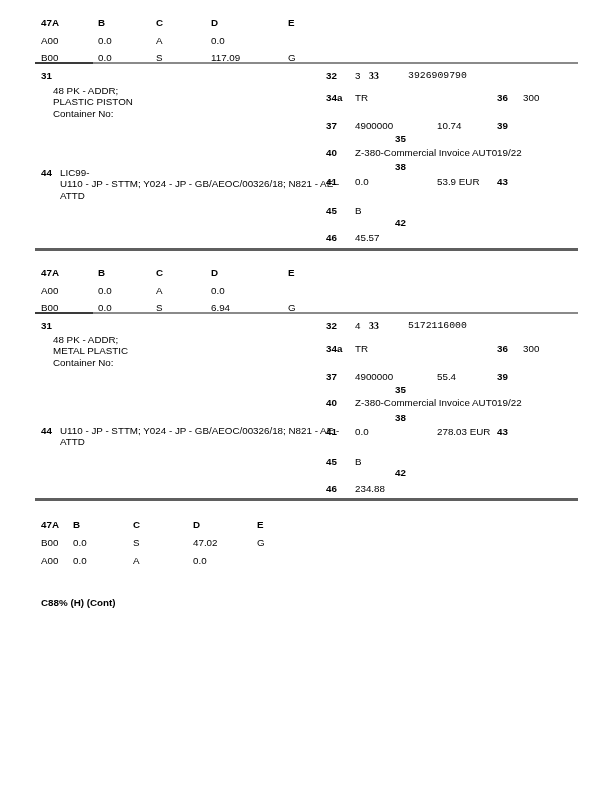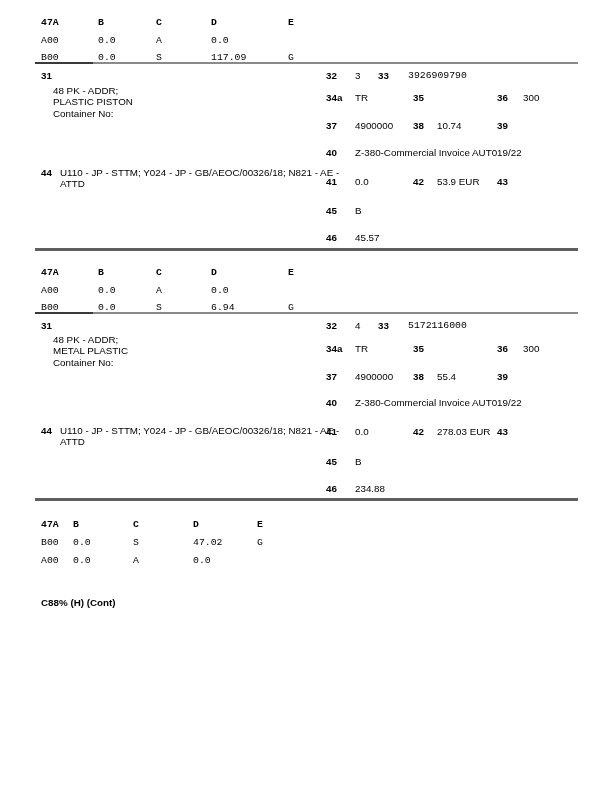--- a/index.html
+++ b/index.html
@@ -11,43 +11,43 @@
     font-family: "Liberation Sans", sans-serif;
     font-size: 9.8px;
     color: #000000;
     overflow: hidden;
   }
   .abs { position: absolute; }
   .b { font-weight: bold; }
 
   
   .ttab { position: absolute; left: 41px; width: 320px; }
-  .trow { position: absolute; left: 0; width: 320px; height: 12px; font-family: Liberation Mono, monospace; }
+  .trow { position: absolute; left: 0; width: 320px; height: 12px; }
   .tc { position: absolute; white-space: nowrap; }
   
   .t12 .cA { left: 0; }
   .t12 .cB { left: 57px; }
   .t12 .cC { left: 115px; }
   .t12 .cD { left: 170px; }
   .t12 .cE { left: 247px; }
   
   .t3 .cA { left: 0; }
   .t3 .cB { left: 32px; }
   .t3 .cC { left: 92px; }
   .t3 .cD { left: 152px; }
   .t3 .cE { left: 216px; }
 
   
   .frow { position: absolute; left: 0; width: 612px; height: 12px; }
   .fc { position: absolute; white-space: nowrap; }
   .l1  { left: 326px; }
   .v1  { left: 355px; }
-  .l2a { left: 378px; }
+  .l2a { left: 369px; font-family: Liberation Serif, serif; }
   .v2a { left: 408px; font-family: Liberation Mono, monospace; }
-  .l2  { left: 413px; }
+  .l2  { left: 395px; margin-top: 41px; }
   .v2  { left: 437px; }
   .l3  { left: 497px; }
   .v3  { left: 523px; }
 
   .lh { line-height: 11.3px; }
 
   
   .line { position: absolute; left: 35px; width: 543px; height: 2px; background: #8a8a8a; }
   .line .darkseg { position: absolute; left: 0; top: 0; width: 58px; height: 2px; background: #3a3a3a; }
   .line.heavy { height: 3px; background: #5f5f5f; }
@@ -88,20 +88,21 @@
   <div>
     <span class="abs b" style="left:41px; top:70px">31</span>
     <div class="abs lh" style="left:53px; top:85px">
       <div>48 PK - ADDR;</div>
       <div>PLASTIC PISTON</div>
       <div>Container No:</div>
     </div>
 
     <span class="abs b" style="left:41px; top:167px">44</span>
     <div class="abs lh" style="left:60px; top:167px">
+      <div>LIC99-</div>
       <div>U110 - JP - STTM; Y024 - JP - GB/AEOC/00326/18; N821 - AE -</div>
       <div>ATTD</div>
     </div>
 
     <div class="frow" style="top:70px">
       <span class="fc l1 b">32</span>
       <span class="fc v1">3</span>
       <span class="fc l2a b">33</span>
       <span class="fc v2a">3926909790</span>
     </div>

